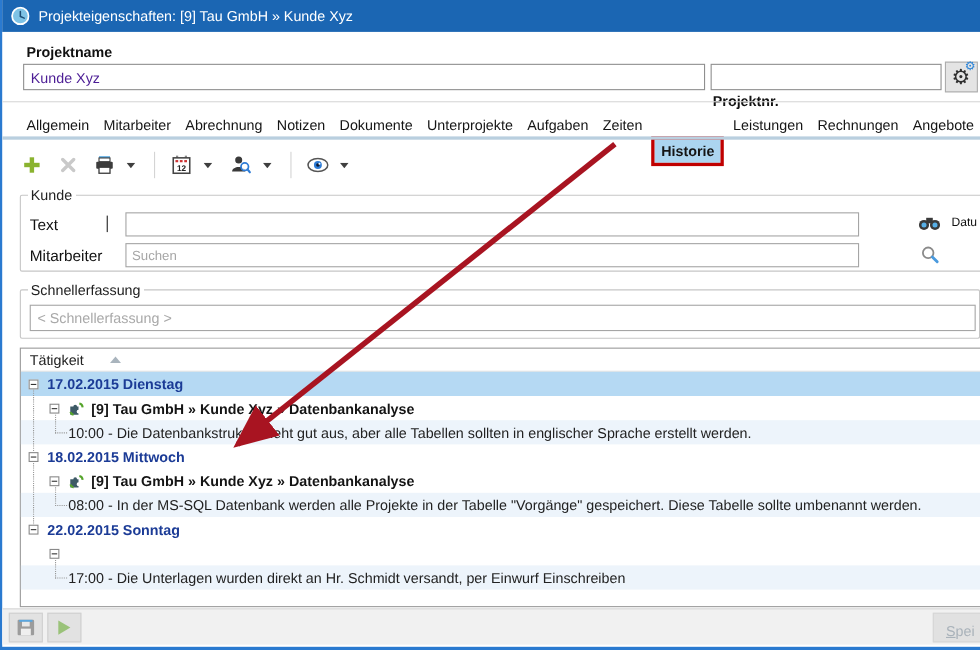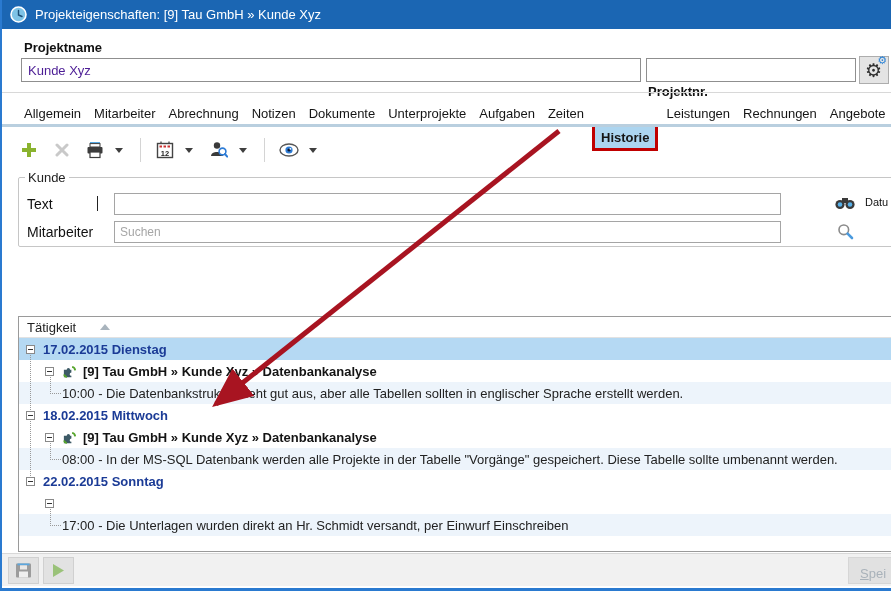--- a/index.html
+++ b/index.html
@@ -224,20 +224,24 @@
     </svg>
     <div class="datum-lbl">Datu</div>
     <div class="fs-row-lbl" style="top:39px;">Mitarbeiter</div>
     <input class="s-input" style="top: 36px;" placeholder="Suchen">
     <svg class="icon-in-input" style="left:818px; top:38px;" width="17" height="17" viewBox="0 0 17 17">
       <circle cx="6.8" cy="6.8" r="4.8" fill="none" stroke="#8a8a8a" stroke-width="1.6"></circle>
       <line x1="10.6" y1="10.6" x2="15" y2="15" stroke="#4a9ade" stroke-width="2.6" stroke-linecap="round"></line>
     </svg>
   </fieldset>
 
+  <fieldset class="fs-quick">
+    <legend>Schnellerfassung</legend>
+    <input class="q-input" placeholder="&lt; Schnellerfassung &gt;" style="">
+  </fieldset>
 
   <div class="grid">
     <div class="grid-head">
       <span>Tätigkeit</span>
       <span class="sort-up"></span>
     </div>
     <div class="rows">
 
       <div class="row date selected">
         <span class="expander"></span>

